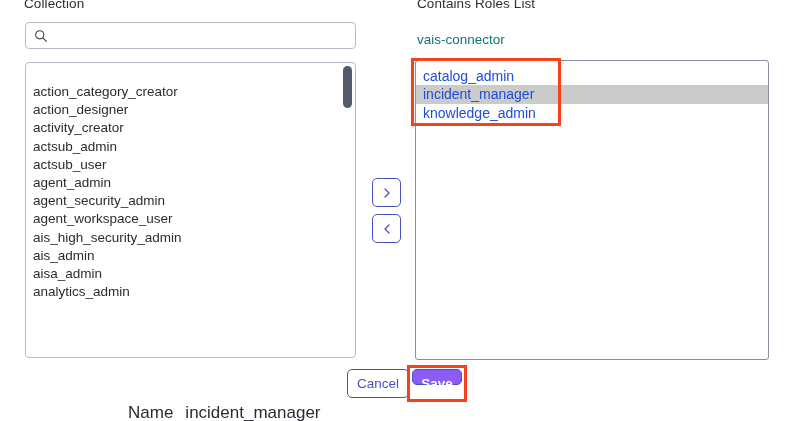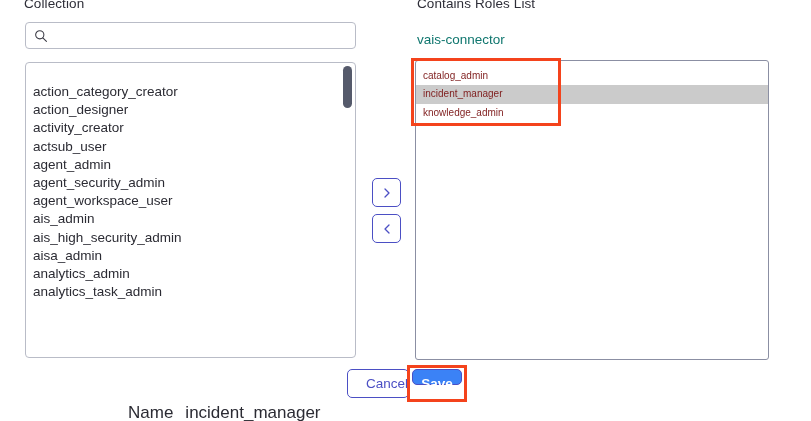--- a/index.html
+++ b/index.html
@@ -145,24 +145,24 @@
     box-sizing: border-box;
     border: 1px solid #8b8fa3;
     border-radius: 3px;
     background: #fff;
     overflow: hidden;
   }
   #selected-list .inner {
     padding: 6px 0 0 0;
   }
   .sel-opt {
-    font-size: 10px;
+    font-size: 14px;
     line-height: 18.4px;
     padding: 0 6px 0 7px;
-    color: #7f1d1d;
+    color: #1d4ed8;
     white-space: nowrap;
     cursor: default;
   }
   .sel-opt.selected {
     background: #cbcbcb;
   }
 
   
   .annot {
     position: absolute;
@@ -191,34 +191,34 @@
     width: 62px;
     height: 29px;
     box-sizing: border-box;
     border: 1px solid #4b4fc4;
     border-radius: 5px;
     background: #fff;
     color: #4b4fc4;
     font-family: "Liberation Sans", sans-serif;
     font-size: 13.5px;
     line-height: 27px;
-    text-align: right;
+    text-align: center;
     cursor: pointer;
     padding: 0;
   }
   #btn-save {
     position: absolute;
     left: 412px;
     top: 369px;
     width: 50px;
     height: 16px;
     box-sizing: border-box;
     border: 1px solid #4b4fc4;
     border-radius: 5px;
-    background: #3b82f6;
+    background: #8b5cf6;
     color: #ffffff;
     font-family: "Liberation Sans", sans-serif;
     font-size: 13.5px;
     line-height: 27px;
     text-align: center;
     font-weight: 600;
     cursor: pointer;
     padding: 0;
   }
 
@@ -246,29 +246,29 @@
     </svg>
   </span>
   <input id="search-input" type="text" placeholder="" style="">
 </div>
 
 <div id="available-list">
   <div class="inner" id="avail-inner">
       <div class="opt">action_category_creator</div>
       <div class="opt">action_designer</div>
       <div class="opt">activity_creator</div>
+      <div class="opt">actsub_admin</div>
       <div class="opt">actsub_user</div>
       <div class="opt">agent_admin</div>
       <div class="opt">agent_security_admin</div>
       <div class="opt">agent_workspace_user</div>
+      <div class="opt">ais_high_security_admin</div>
       <div class="opt">ais_admin</div>
-      <div class="opt">ais_high_security_admin</div>
       <div class="opt">aisa_admin</div>
       <div class="opt">analytics_admin</div>
-      <div class="opt">analytics_task_admin</div>
     </div>
   <div id="avail-scroll-track">
     <div id="avail-scroll-thumb"></div>
   </div>
 </div>
 
 <div class="xfer-btn" id="xfer-right">
   <span>
     <svg width="12" height="12" viewBox="0 0 12 12" fill="none" xmlns="http://www.w3.org/2000/svg">
       <polyline points="4,2 8,6 4,10" stroke="#4b4fc4" stroke-width="1.3" fill="none" stroke-linecap="round" stroke-linejoin="round"></polyline>

